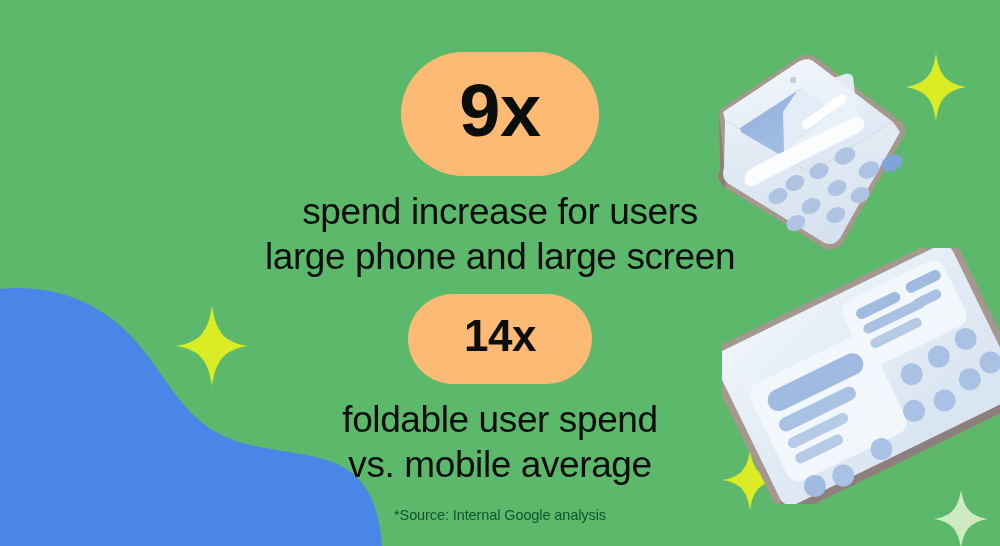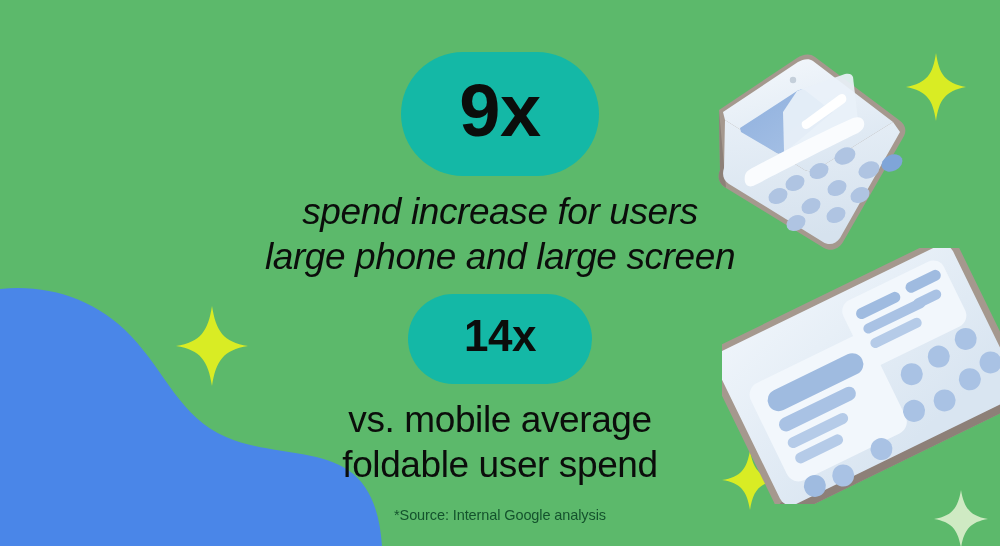--- a/index.html
+++ b/index.html
@@ -39,21 +39,21 @@
   .stat-block {
     position: absolute;
     width: 1000px;
     text-align: center;
   }
   #stat-1 { top: 52px; }
   #stat-2 { top: 294px; }
 
   .pill {
     display: inline-block;
-    background: #14b8a6;
+    background: #fdba74;
     border-radius: 999px;
     color: #0B0D0B;
     font-weight: 700;
     letter-spacing: -0.5px;
     line-height: 1;
     box-sizing: border-box;
   }
   #pill-1 {
     padding: 22px 58px 28px;
     font-size: 74px;
@@ -64,21 +64,21 @@
   }
 
   .caption {
     margin: 0;
     color: #0B0D0B;
     font-size: 37px;
     font-weight: 400;
     line-height: 1.21;
     letter-spacing: -0.4px;
   }
-  #caption-1 { margin-top: 14px; font-style: italic; }
+  #caption-1 { margin-top: 14px; }
   #caption-2 { margin-top: 14px; }
   .caption .line { display: block; }
 
   .source-note {
     position: absolute;
     top: 507px;
     width: 1000px;
     text-align: center;
     color: #14532d;
     font-size: 14.5px;
@@ -241,21 +241,21 @@
       <div class="pill" id="pill-1">9x</div>
       <p class="caption" id="caption-1">
         <span class="line">spend increase for users</span>
         <span class="line">large phone and large screen</span>
       </p>
     </div>
 
     <div class="stat-block" id="stat-2">
       <div class="pill" id="pill-2">14x</div>
       <p class="caption" id="caption-2">
+        <span class="line">foldable user spend</span>
         <span class="line">vs. mobile average</span>
-        <span class="line">foldable user spend</span>
       </p>
     </div>
 
     <div class="source-note">*Source: Internal Google analysis</div>
   </div>
 
 </div>
 
 </body></html>

